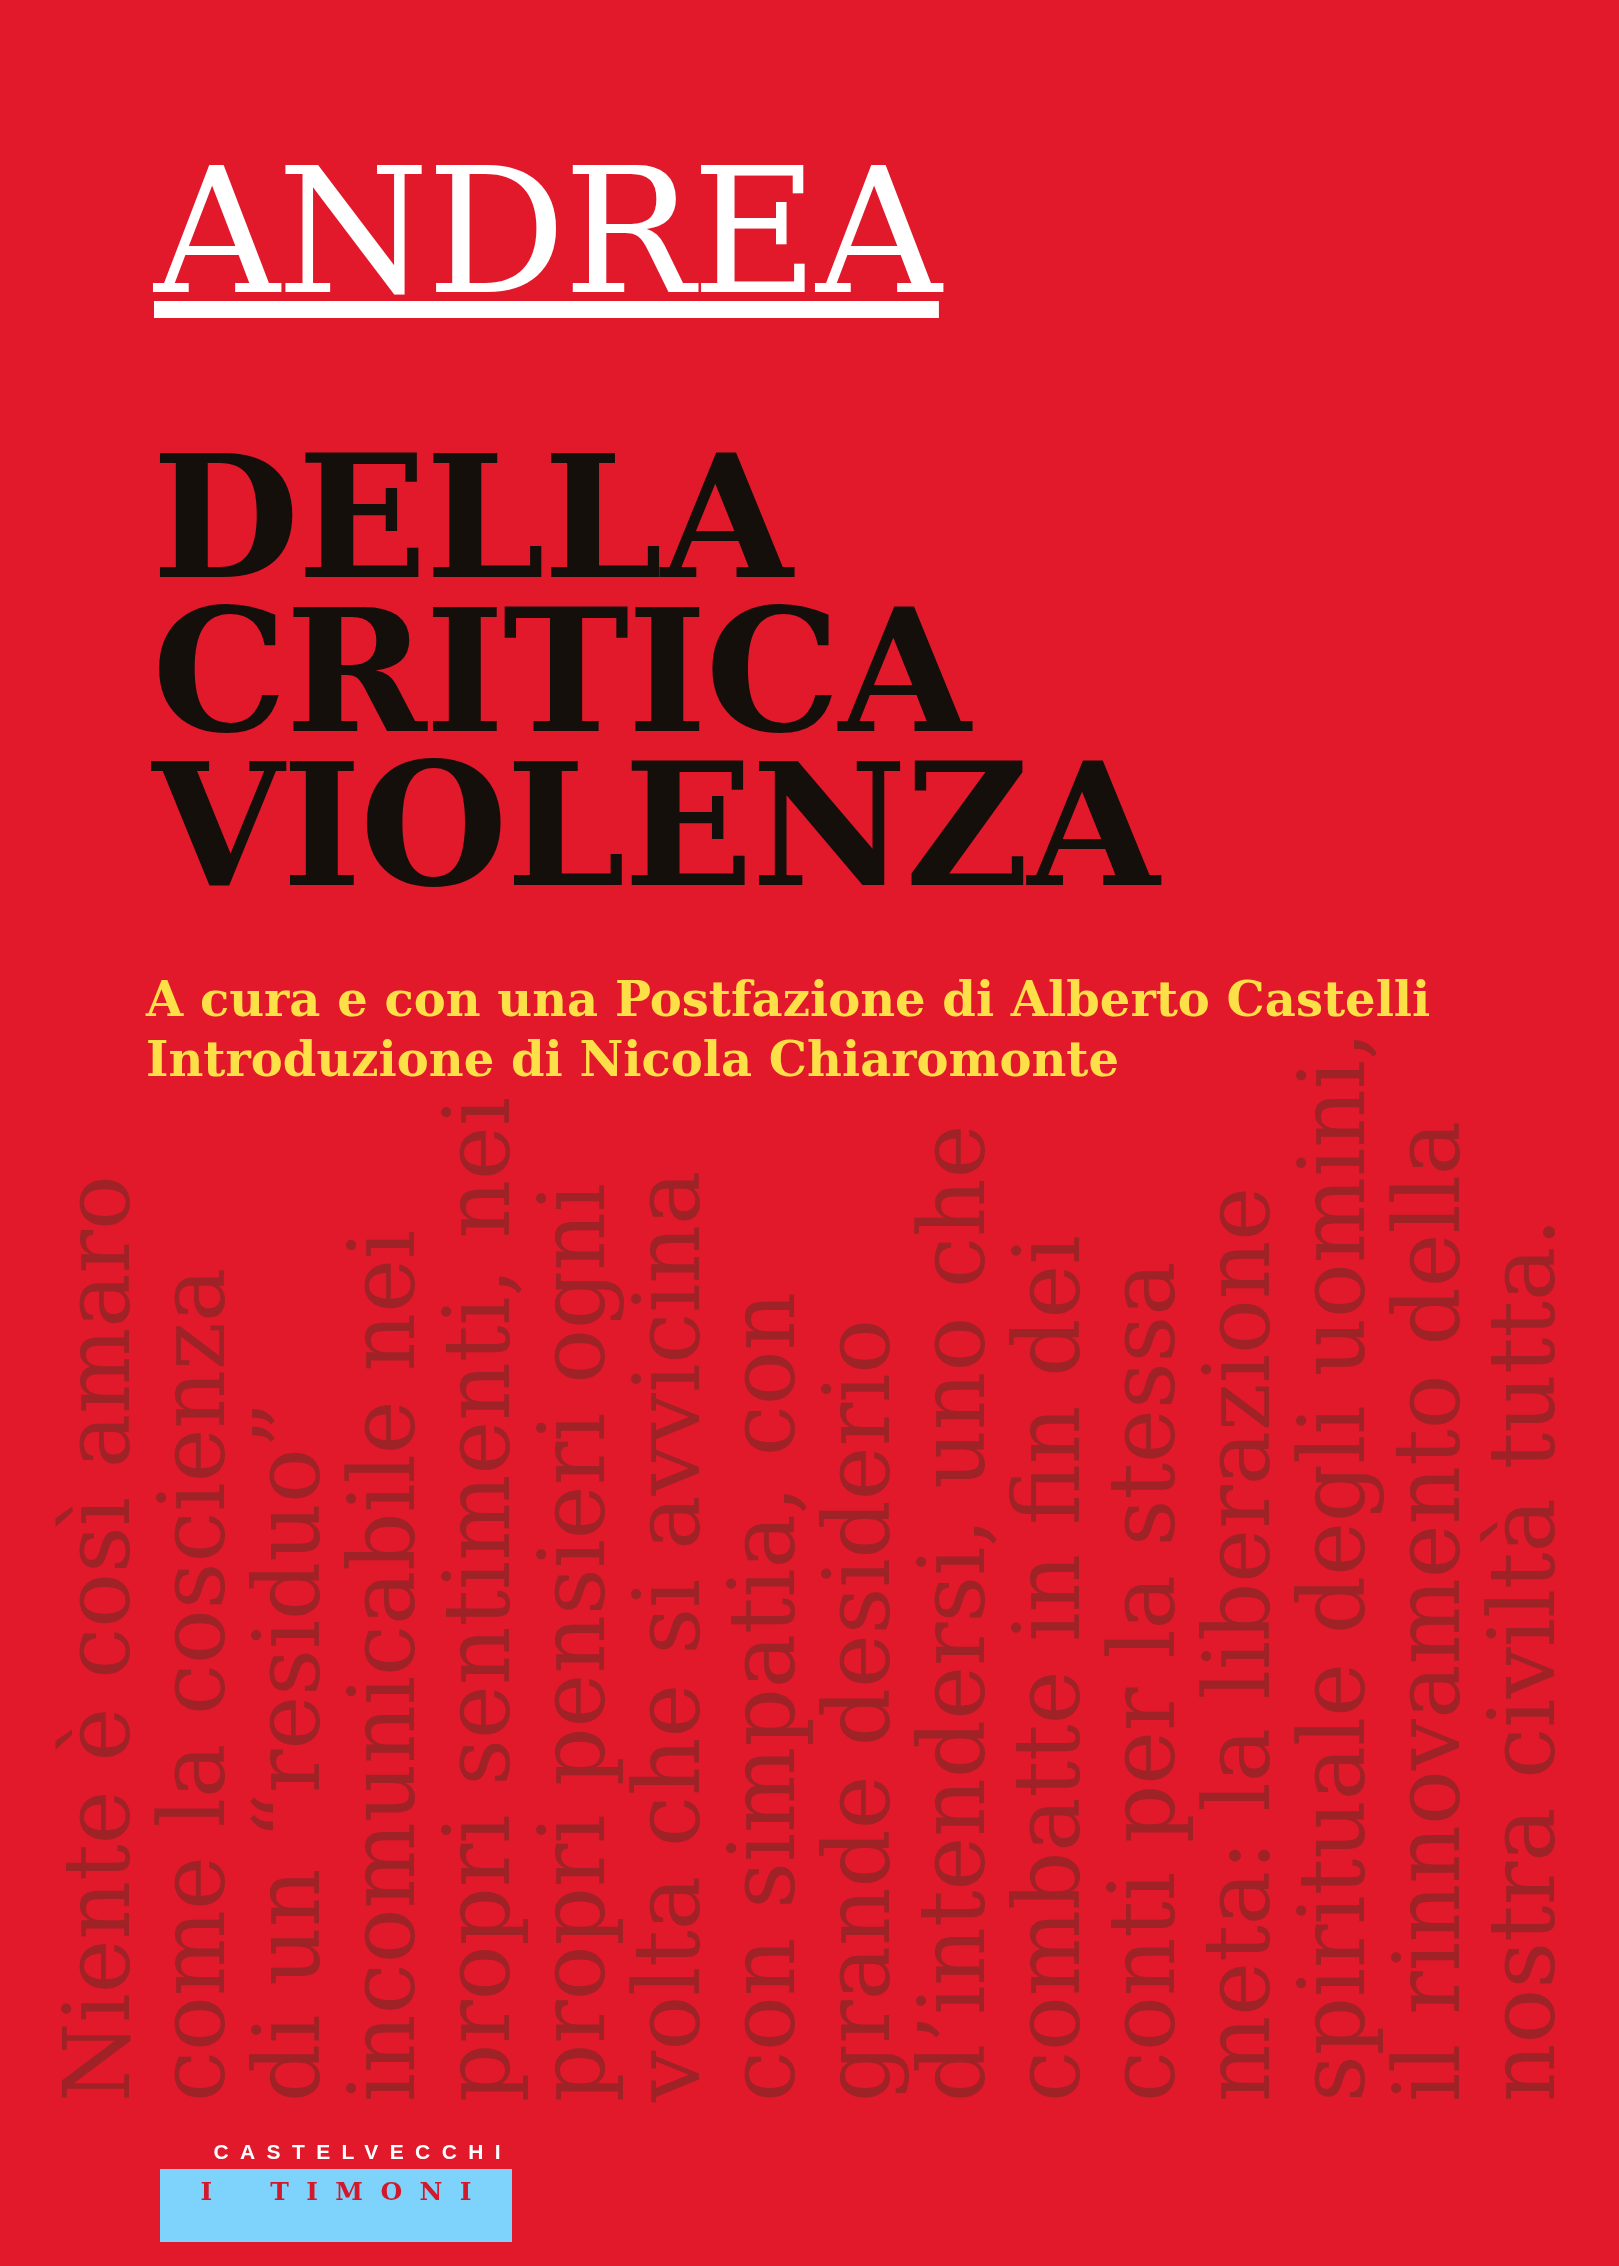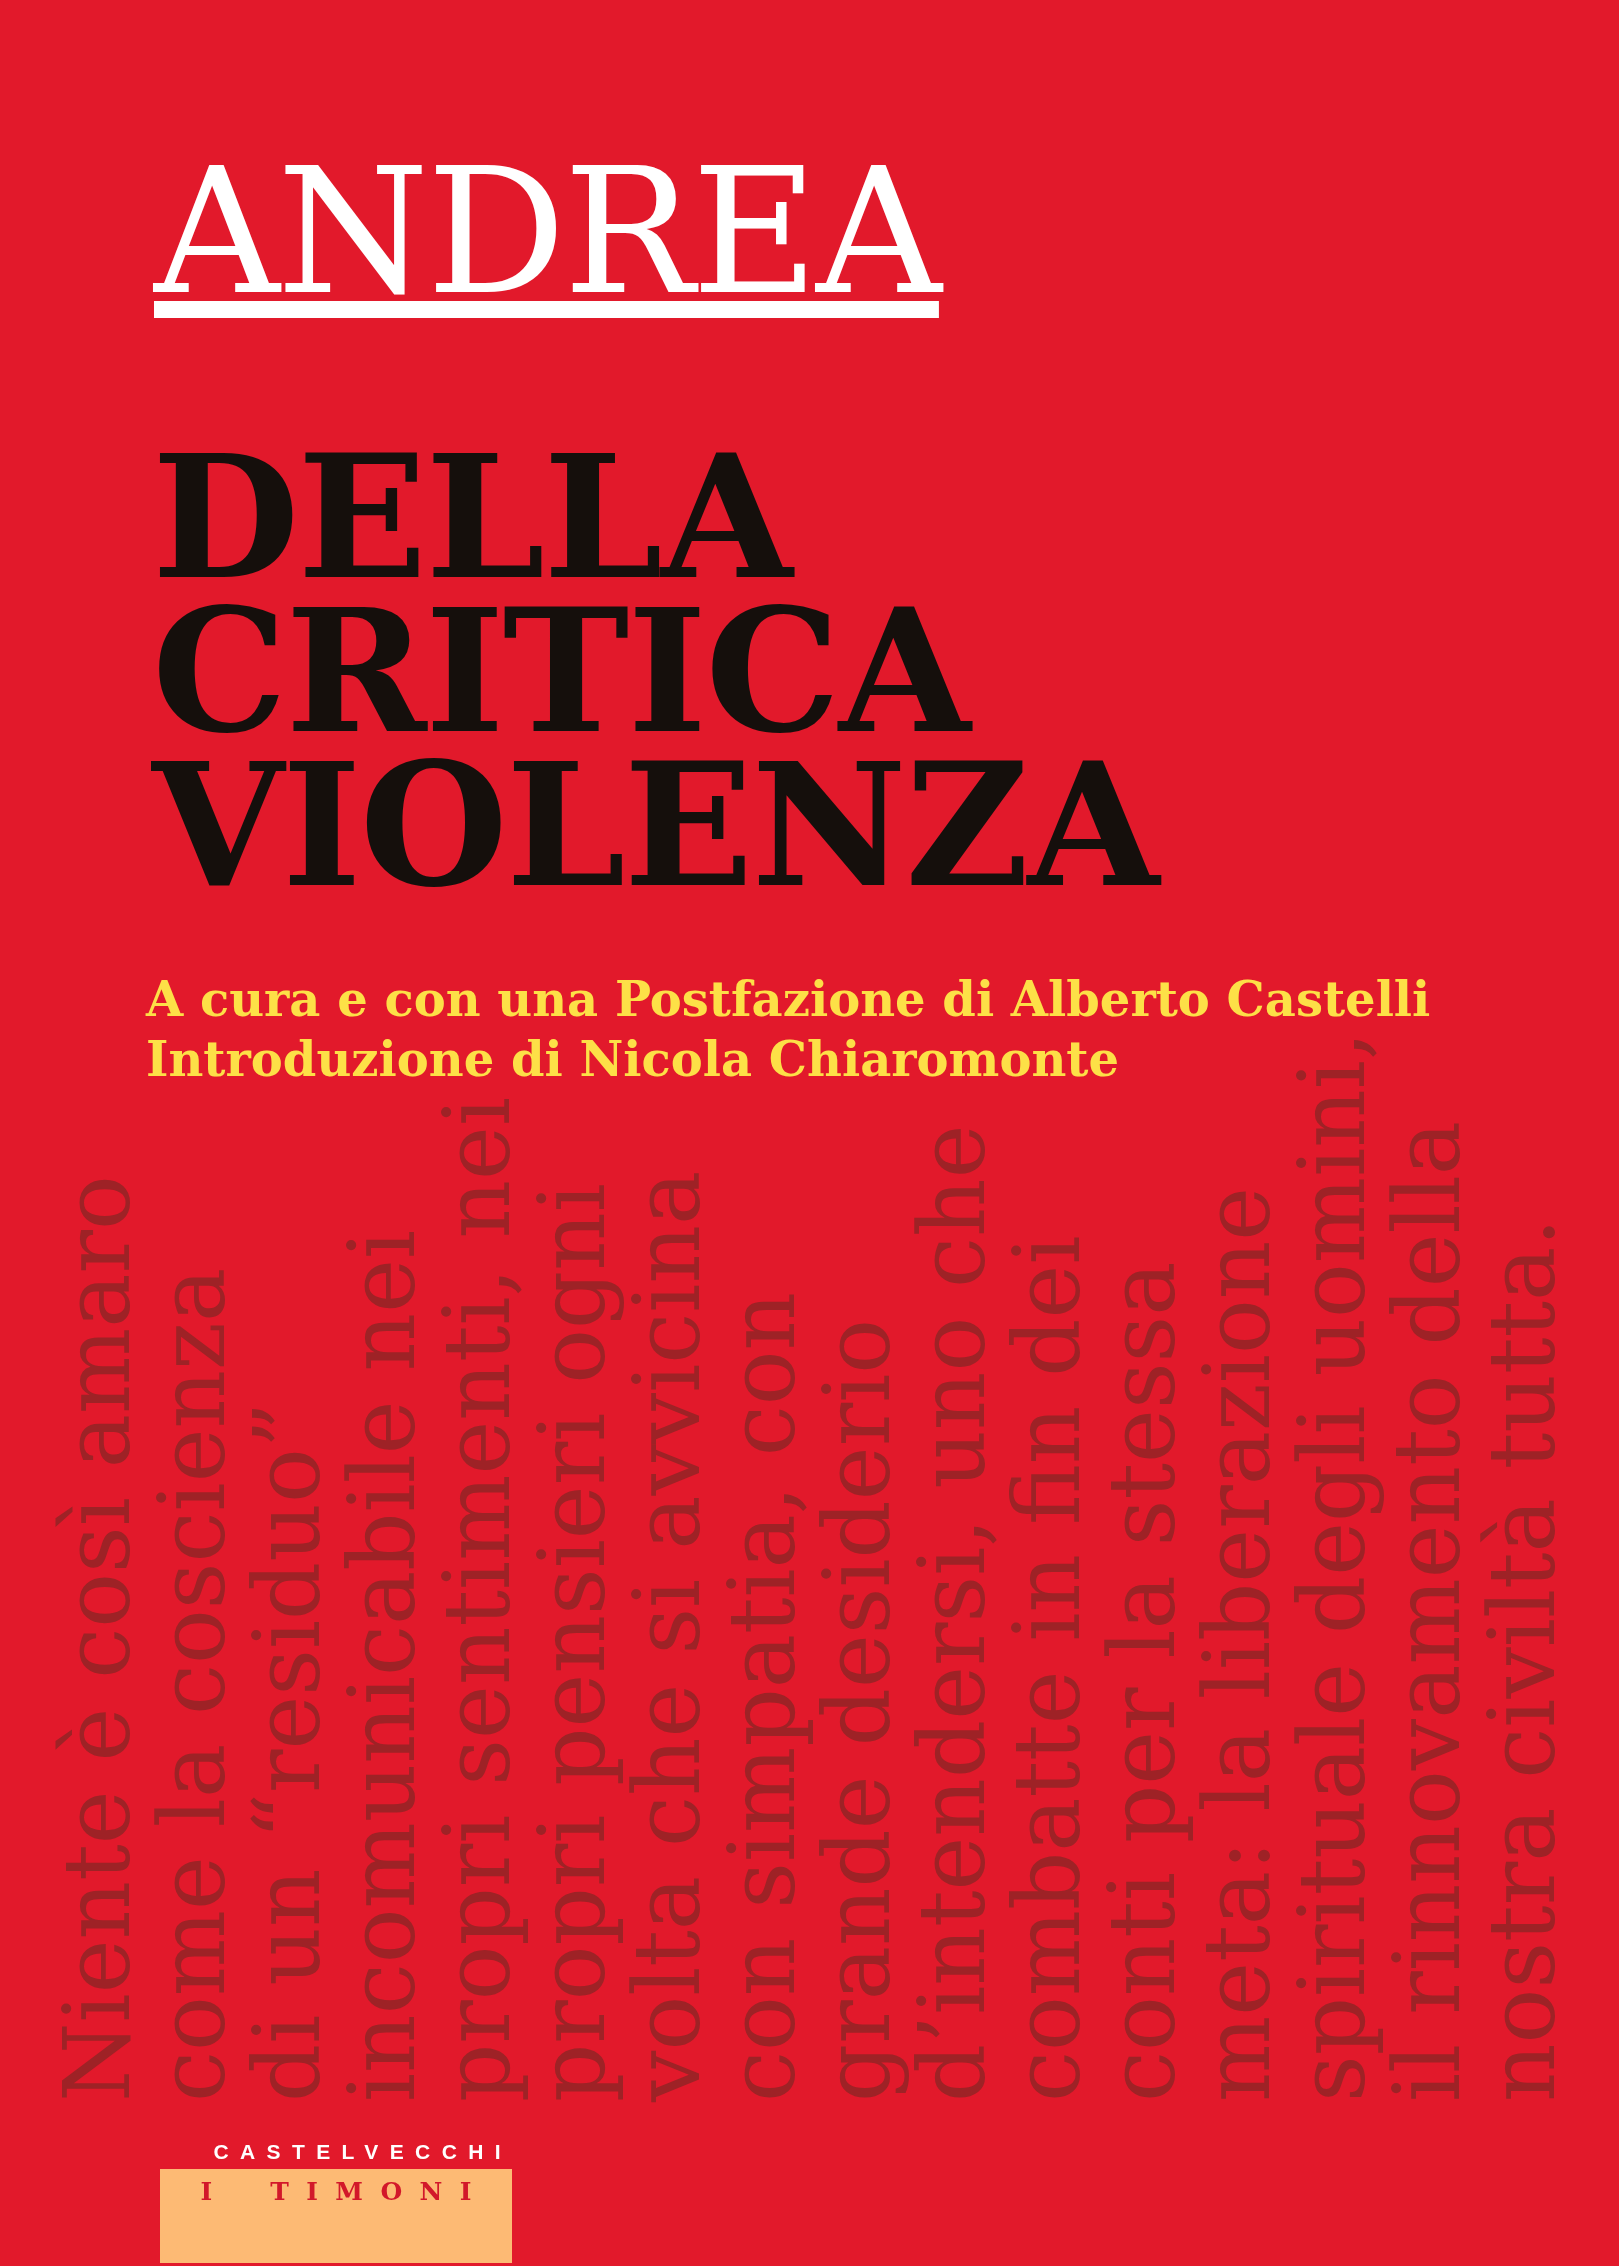--- a/index.html
+++ b/index.html
@@ -87,22 +87,22 @@
     text-indent: 11.4px;
     white-space: nowrap;
   }
 
   
   .series-box {
     position: absolute;
     left: 160px;
     top: 2169px;
     width: 352px;
-    height: 94px;
-    background: #fdba74;
+    height: 73px;
+    background: #7dd3fc;
   }
   .series {
     padding-top: 8.2px;
     text-align: center;
     color: #d2182a;
     font-family: "DejaVu Serif", serif;
     font-weight: 700;
     font-size: 25px;
     letter-spacing: 17.4px;
     word-spacing: 14.6px;

